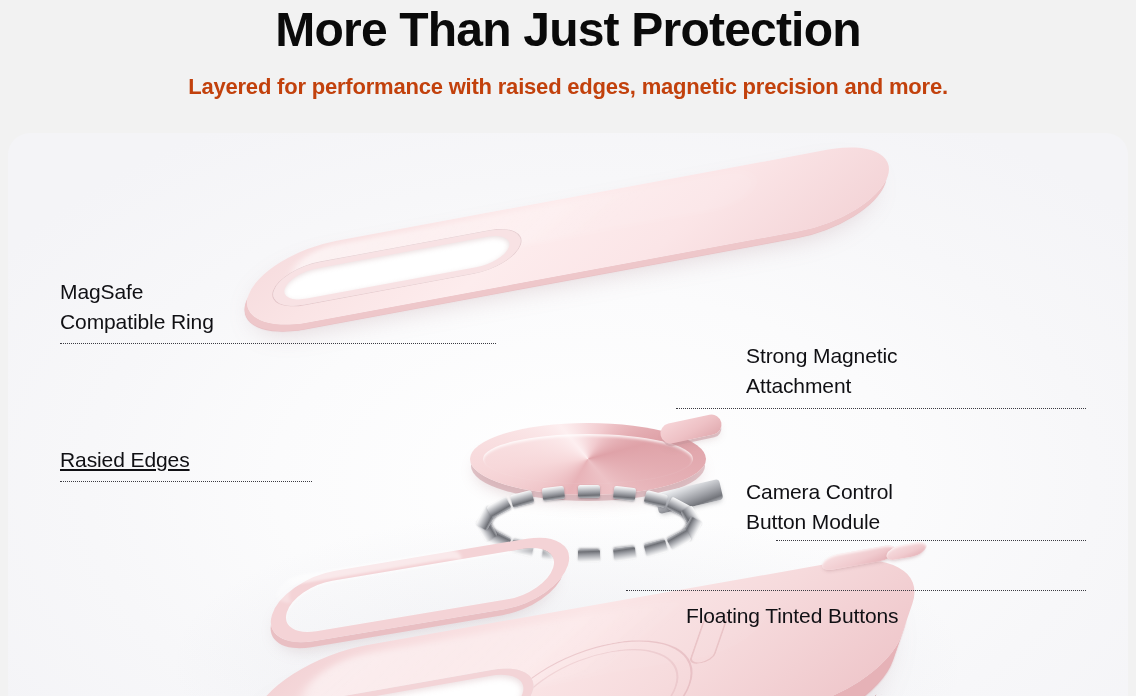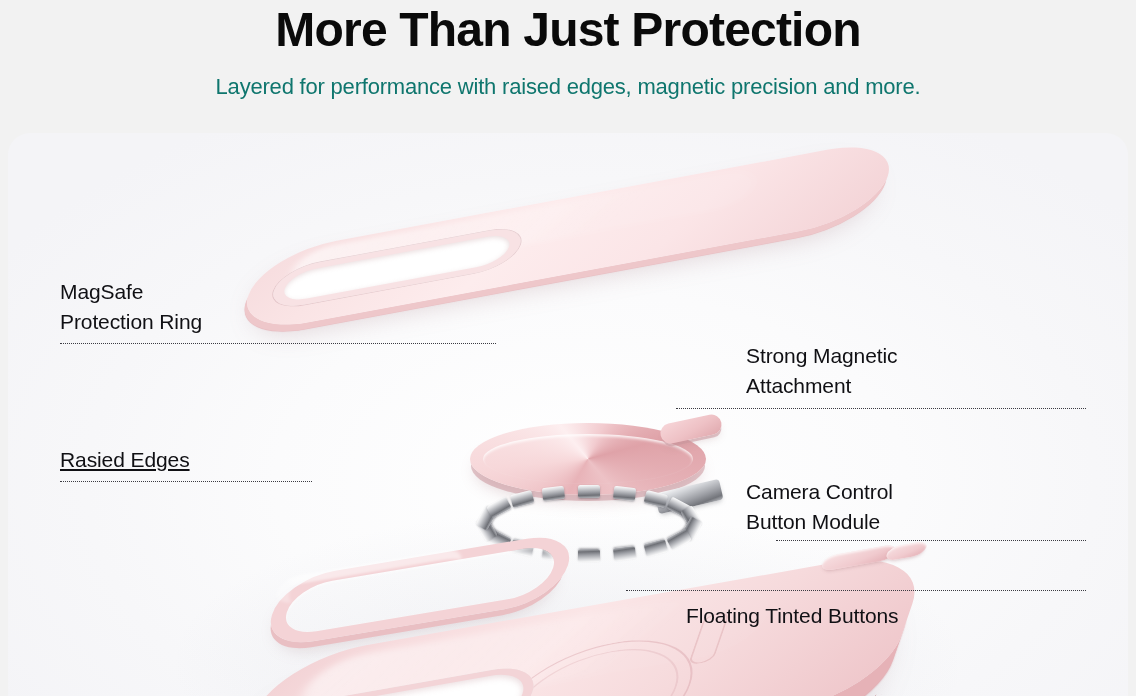--- a/index.html
+++ b/index.html
@@ -28,22 +28,22 @@
     font-size: 48px;
     font-weight: 700;
     color: #0a0a0a;
     letter-spacing: -0.8px;
     line-height: 56px;
     font-stretch: condensed;
   }
 
   .subtitle {
     font-size: 22px;
-    font-weight: 400;
-    color: #0f766e;
+    font-weight: 700;
+    color: #c2410c;
     line-height: 30px;
     margin-top: 14px;
     letter-spacing: -0.2px;
   }
 
   
   .panel {
     position: absolute;
     left: 8px;
     top: 133px;
@@ -401,21 +401,21 @@
         <div class="btn-module btn-vol-b"></div>
 
         <div class="case-ribs"></div>
       </div>
     </div>
 
   </div>
 </div>
 
 <div class="callout left lbl-magsafe">MagSafe
-Protection Ring</div>
+Compatible Ring</div>
 <div class="leader ldr-magsafe"></div>
 
 <div class="callout left lbl-edges">Rasied Edges</div>
 <div class="leader ldr-edges"></div>
 
 <div class="callout right lbl-magnetic">Strong Magnetic
 Attachment</div>
 <div class="leader ldr-magnetic"></div>
 
 <div class="callout right lbl-camera">Camera Control

